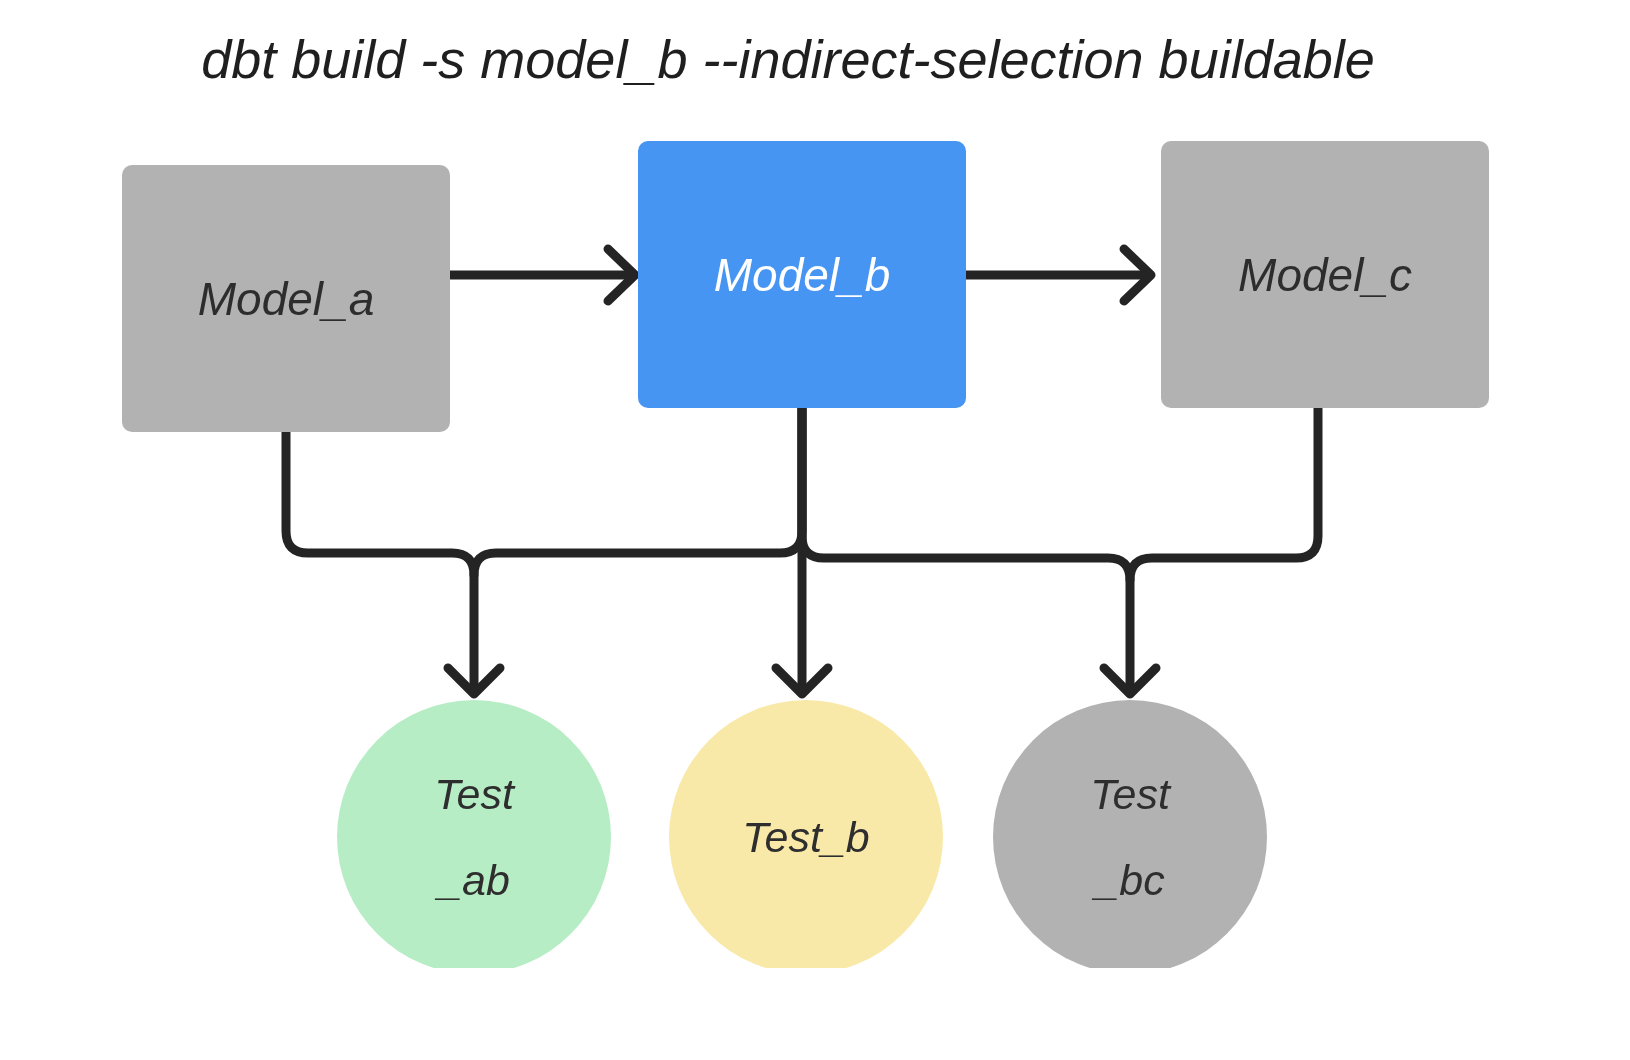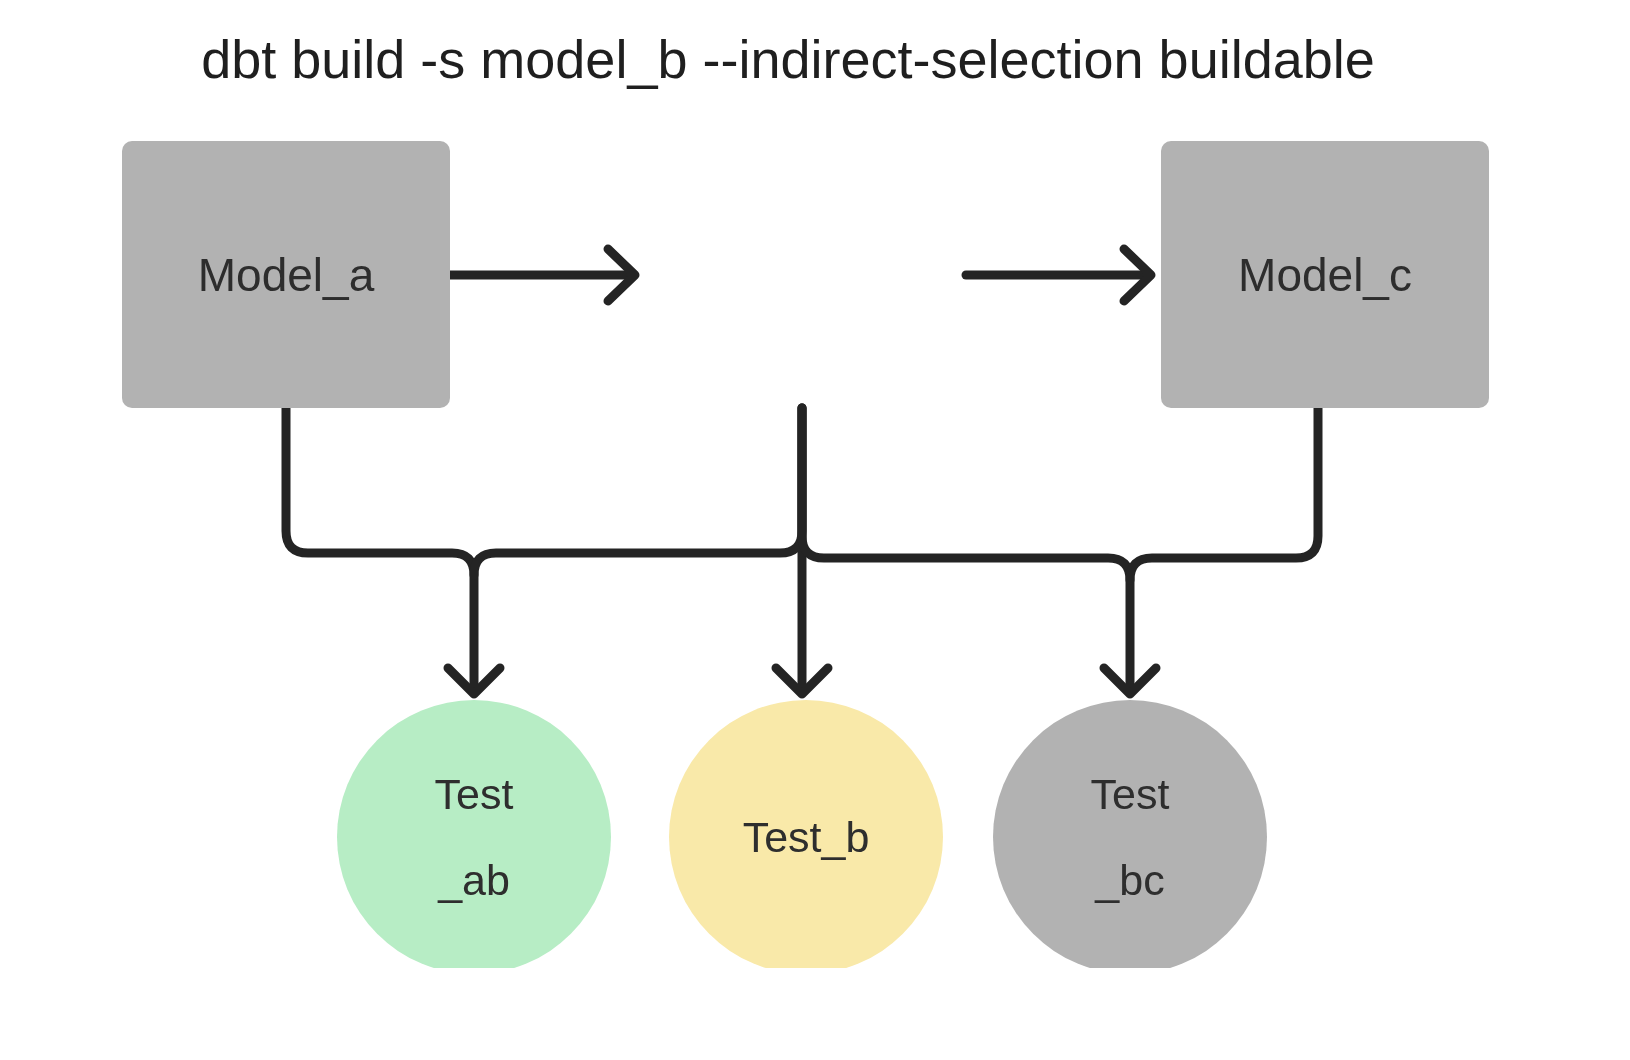--- a/index.html
+++ b/index.html
@@ -7,20 +7,21 @@
     padding: 0;
     background: #ffffff;
     font-family: "Liberation Sans", "DejaVu Sans", sans-serif;
   }
   .stage {
     position: relative;
     width: 1630px;
     height: 968px;
     background: #ffffff;
     overflow: hidden;
+    font-style: italic;
   }
   .title {
     position: absolute;
     top: 28px;
     left: 0;
     width: 100%;
     transform: translateX(-27px);
     text-align: center;
     font-size: 54px;
     font-weight: 500;
@@ -64,21 +65,21 @@
     top: 700px;
     border-radius: 50%;
     font-size: 43px;
     color: #2e2e2e;
     flex-direction: column;
   }
   .test-circle .line { line-height: 86px; }
   .test-circle.green  { background: #b7edc5; }
   .test-circle.yellow { background: #f9e9a9; }
   .test-circle.gray   { background: #b2b2b2; }
-  #node-model-a { left: 122px; }
+  #node-model-a { left: 122px; margin-top: 24px; }
   #node-model-b { left: 638px; }
   #node-model-c { left: 1161px; }
   #node-test-ab { left: 337px; }
   #node-test-b  { left: 669px; }
   #node-test-bc { left: 993px; }
 </style>
 </head>
 <body>
 
 <div class="stage">
@@ -105,20 +106,23 @@
 
     <path d="M 448 668 L 474 694 L 500 668"></path>
     <path d="M 776 668 L 802 694 L 828 668"></path>
     <path d="M 1104 668 L 1130 694 L 1156 668"></path>
   </svg>
 
   <div id="node-model-a" class="node model-box gray">
     <span>Model_a</span>
   </div>
 
+  <div id="node-model-b" class="node model-box blue">
+    <span>Model_b</span>
+  </div>
 
   <div id="node-model-c" class="node model-box gray">
     <span>Model_c</span>
   </div>
 
   <div id="node-test-ab" class="node test-circle green">
     <div class="line">Test</div>
     <div class="line">_ab</div>
   </div>
 

